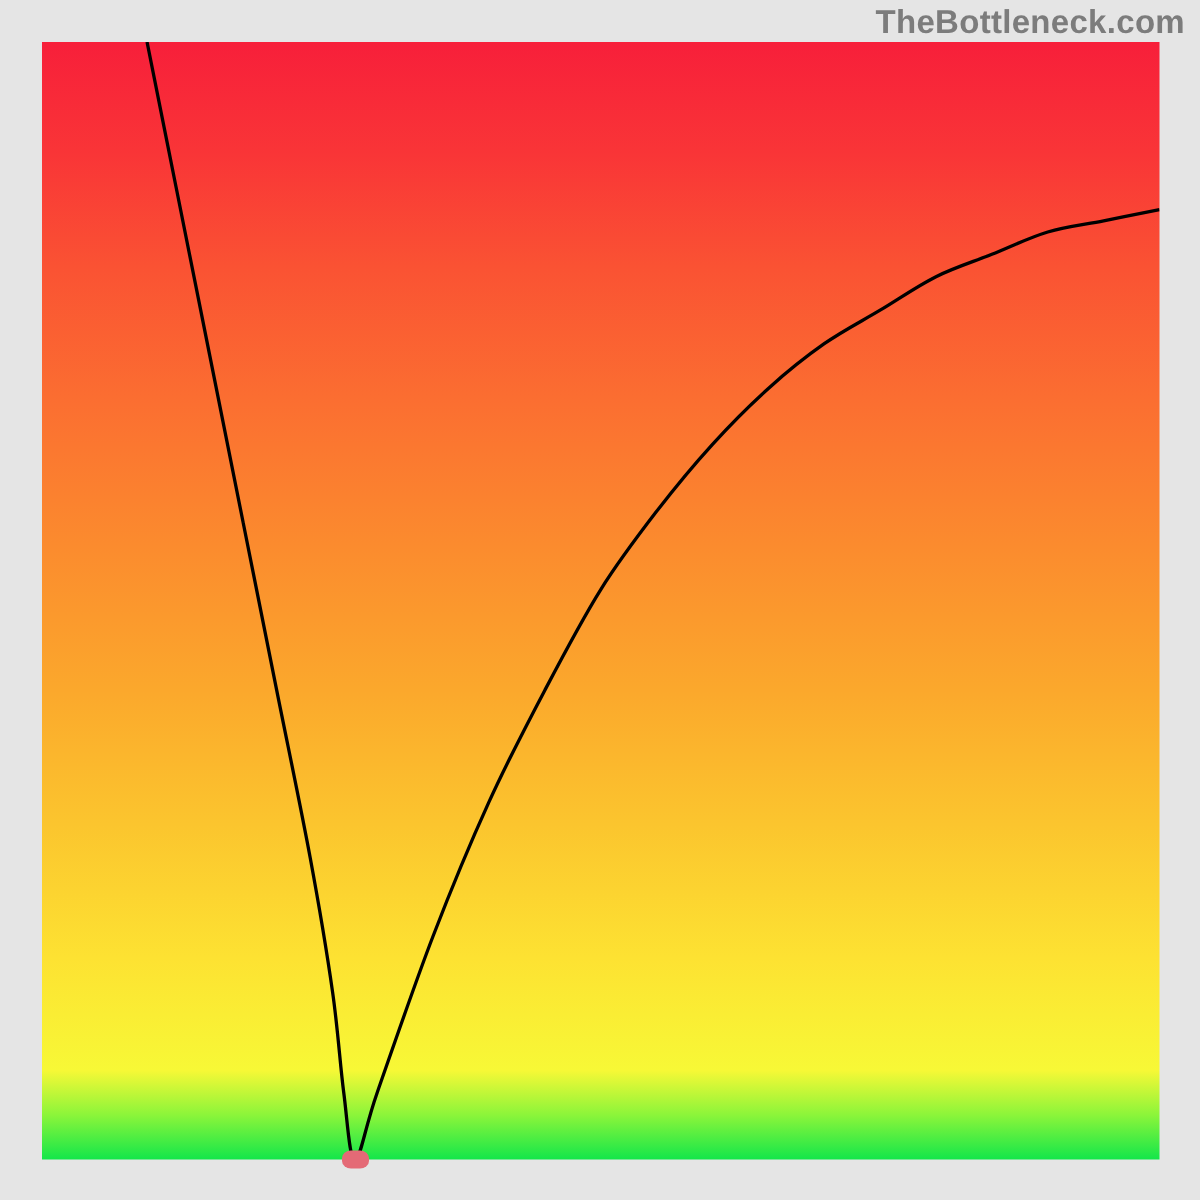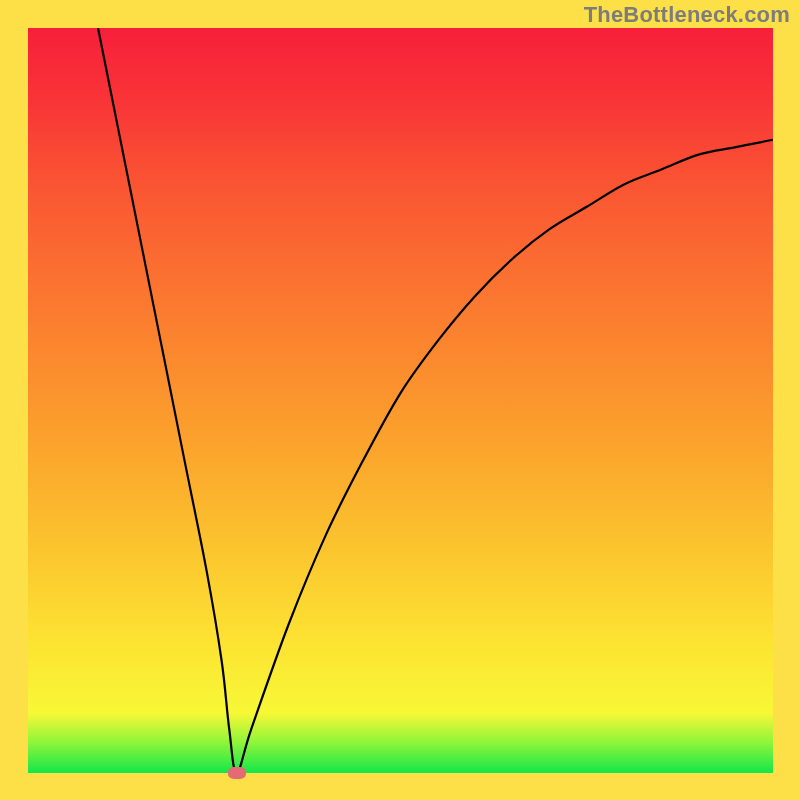--- a/index.html
+++ b/index.html
@@ -1,20 +1,20 @@
 <!DOCTYPE html>
 <html><head>
 <meta charset="utf-8">
 <style>
   * { margin: 0; padding: 0; box-sizing: border-box; }
   html, body { width: 800px; height: 800px; overflow: hidden; background: #000; }
   .outer {
     width: 800px;
     height: 800px;
-    background: #fde047;
+    background: #e5e5e5;
     position: relative;
   }
   .plot-area {
     position: absolute;
     left: 28px;
     top: 28px;
     width: 745px;
     height: 745px;
     background: linear-gradient(
       to top,

